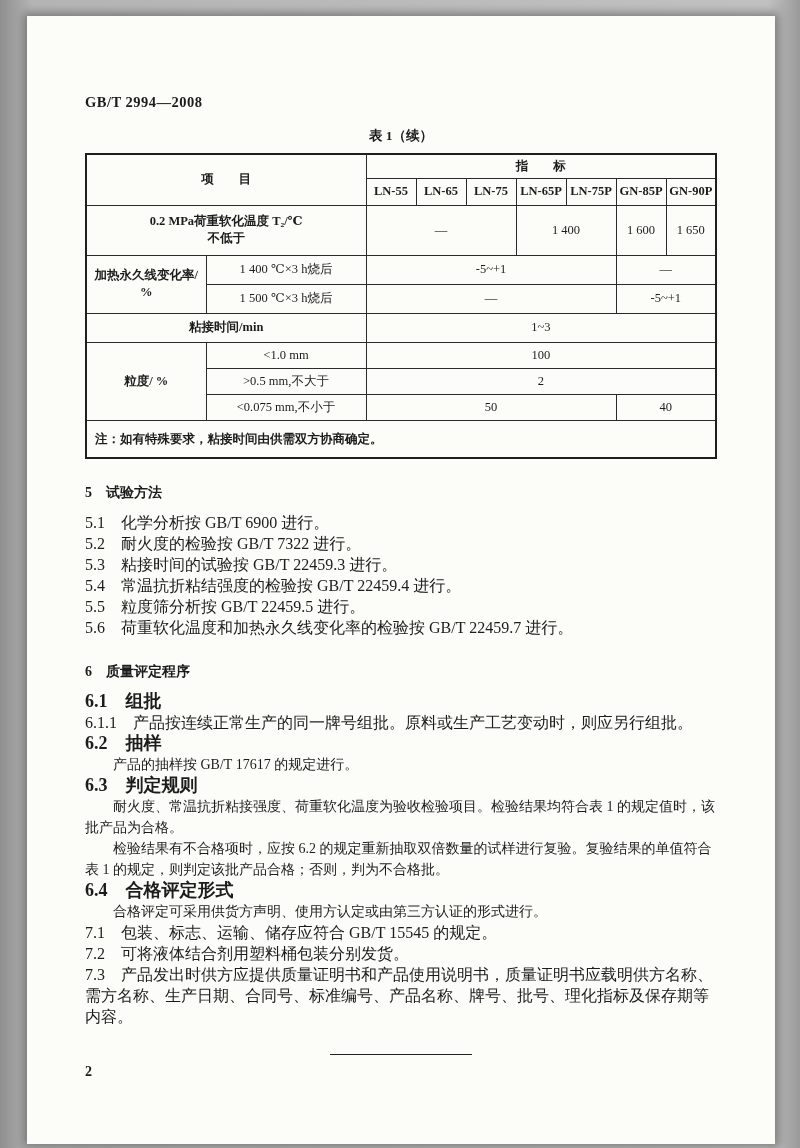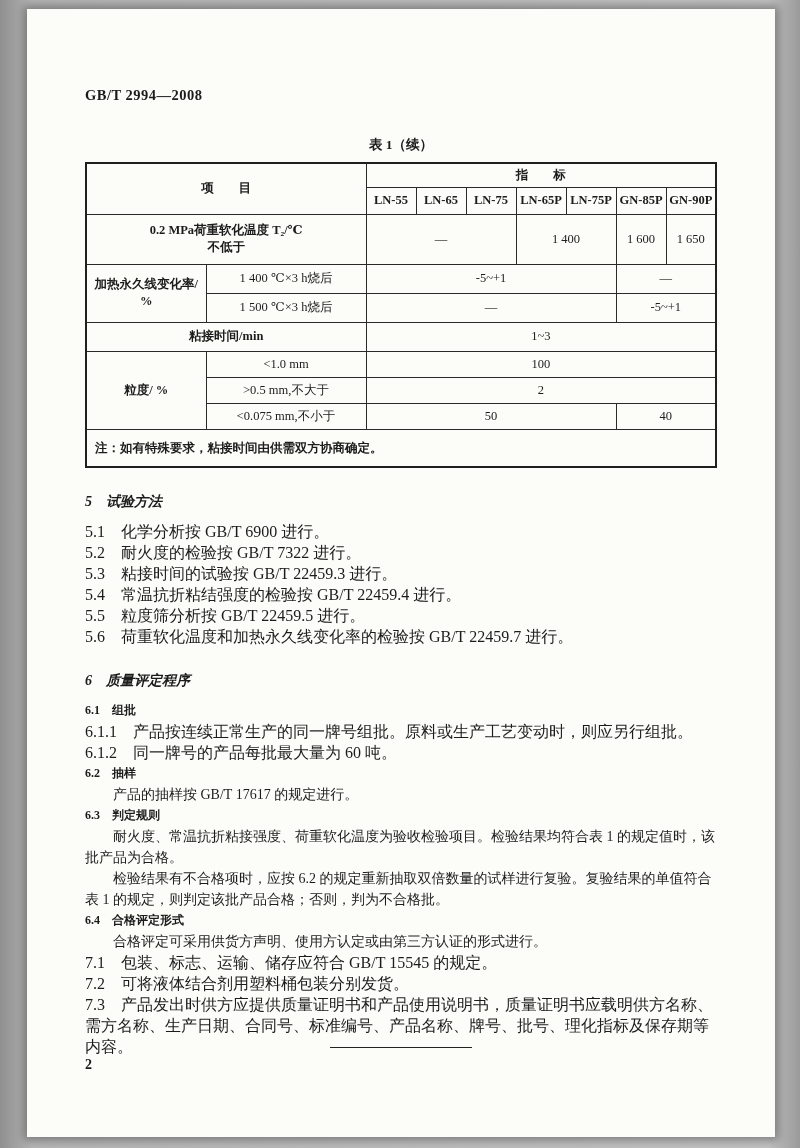--- a/index.html
+++ b/index.html
@@ -6,41 +6,41 @@
   html,body { width:800px; height:1148px; }
   body {
     position:relative;
     background:#a6a6a6;
     background:linear-gradient(90deg,#8f8f8f 0%, #b5b5b5 4%, #c2c2c2 96%, #9a9a9a 100%);
     font-family:"Liberation Serif","DejaVu Serif",serif;
     color:#1c1c1c;
     overflow:hidden;
   }
   .scan-page {
-    position:absolute; left:27px; top:9px; width:748px; height:1128px;
+    position:absolute; left:27px; top:16px; width:748px; height:1128px;
     background:#fcfcf9;
     box-shadow:0 0 9px 3px rgba(70,70,70,0.55);
   }
   .content {
     position:absolute; left:58px; top:78px; width:632px;
   }
   .doc-code { font-weight:bold; font-size:14.5px; letter-spacing:0.5px; }
-  .table-caption { text-align:center; font-weight:bold; font-size:13.5px; margin-top:32px; }
+  .table-caption { text-align:center; font-weight:bold; font-size:13.5px; margin-top:16px; }
   .spec-table { border-collapse:collapse; margin-top:8px; width:630px; border:2px solid #1f1f1f; table-layout:fixed; }
   .spec-table td { border:1px solid #2a2a2a; text-align:center; vertical-align:middle; font-size:12.5px; padding:2px 1px; line-height:1.35; }
   .spec-table .bold { font-weight:bold; }
   .r-hdr1 td { height:24px; }
   .r-hdr2 td { height:27px; }
   .r-soft td { height:50px; }
   .r-lin td { height:29px;margin-top:36px; }
   .r-bond td { height:29px;margin-top:40px; }
   .r-gran td { height:26px; }
   .note-cell { text-align:left !important; font-weight:bold; padding:10px 8px !important; height:28px; }
-  .sec-heading { font-weight:bold; font-size:14px; margin-top:25px; margin-bottom:10px;font-style:italic; }
-  .sub-heading { font-weight:bold; font-size:12px; line-height:21px; }
+  .sec-heading { font-weight:bold; font-size:14px; margin-top:25px; margin-bottom:10px; }
+  .sub-heading { font-weight:bold; font-size:18px; line-height:21px; }
   .para { font-size:16px; line-height:21px; }
   .para-indent { font-size:14px; line-height:21px; text-indent:2em; }
   .s5-block { margin-top:25px; }
   .footer-rule { position:absolute; left:50%; transform:translateX(-50%); top:1038px; width:142px; border-top:1.5px solid #222; }
   .page-num { position:absolute; left:58px; top:1048px; font-weight:bold; font-size:14px; }
 </style>
 </head>
 <body>
 
 <div class="scan-page">
@@ -128,21 +128,20 @@
       <div class="para">5.3　粘接时间的试验按 GB/T 22459.3 进行。</div>
       <div class="para">5.4　常温抗折粘结强度的检验按 GB/T 22459.4 进行。</div>
       <div class="para">5.5　粒度筛分析按 GB/T 22459.5 进行。</div>
       <div class="para">5.6　荷重软化温度和加热永久线变化率的检验按 GB/T 22459.7 进行。</div>
     </div>
 
     <div>
       <div class="sec-heading">6　质量评定程序</div>
       <div class="sub-heading">6.1　组批</div>
       <div class="para">6.1.1　产品按连续正常生产的同一牌号组批。原料或生产工艺变动时，则应另行组批。</div>
-      <div class="para">6.1.2　同一牌号的产品每批最大量为 60 吨。</div>
       <div class="sub-heading">6.2　抽样</div>
       <div class="para-indent">产品的抽样按 GB/T 17617 的规定进行。</div>
       <div class="sub-heading">6.3　判定规则</div>
       <div class="para-indent">耐火度、常温抗折粘接强度、荷重软化温度为验收检验项目。检验结果均符合表 1 的规定值时，该批产品为合格。</div>
       <div class="para-indent">检验结果有不合格项时，应按 6.2 的规定重新抽取双倍数量的试样进行复验。复验结果的单值符合表 1 的规定，则判定该批产品合格；否则，判为不合格批。</div>
       <div class="sub-heading">6.4　合格评定形式</div>
       <div class="para-indent">合格评定可采用供货方声明、使用方认定或由第三方认证的形式进行。</div>
     </div>
 
     <div>

